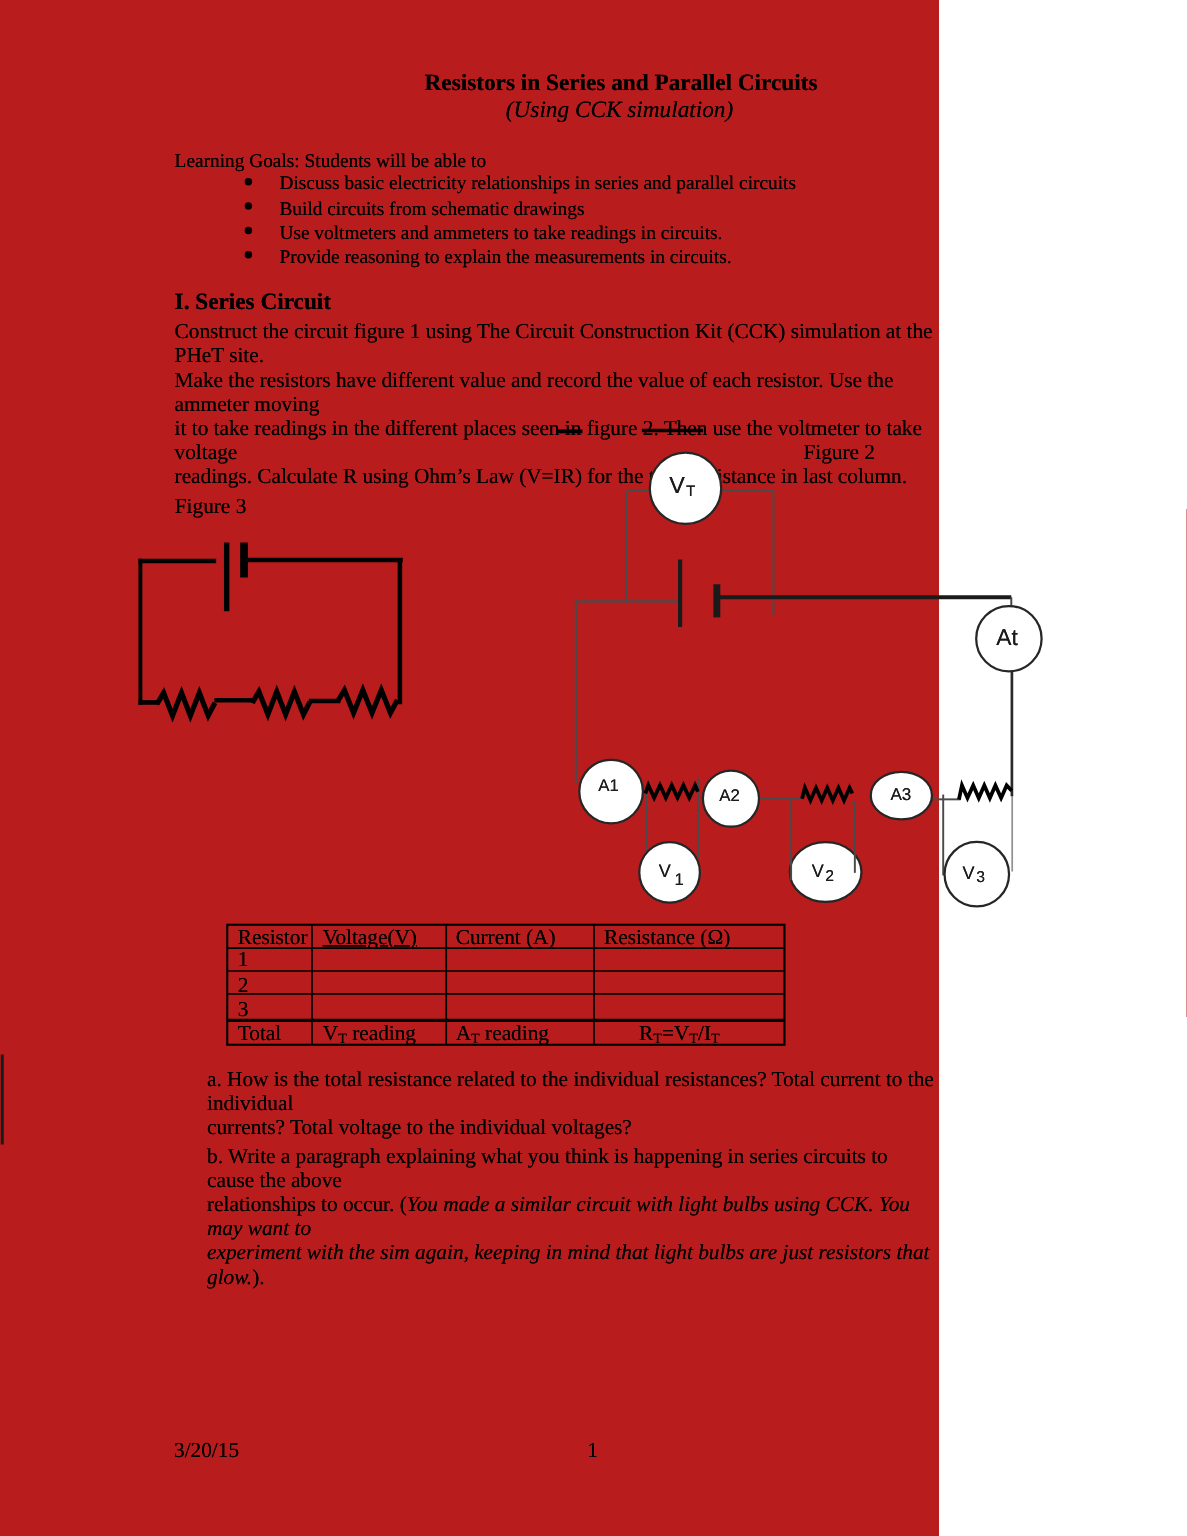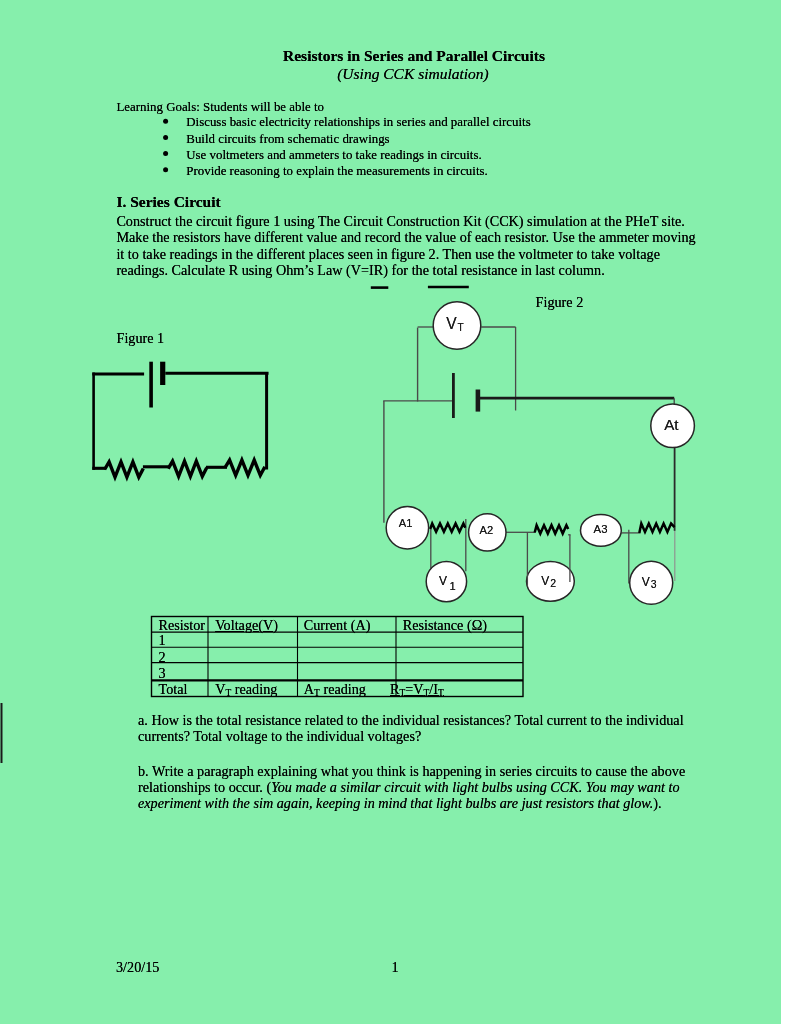--- a/index.html
+++ b/index.html
@@ -1,17 +1,17 @@
 <!DOCTYPE html>
 <html><head>
 <meta charset="utf-8">
 <style>
 html,body{margin:0;padding:0;}
 body{width:791px;height:1024px;background:#fff;overflow:hidden;}
-#page{position:relative;width:781px;height:1024px;background:#86efac;
+#page{position:relative;width:626px;height:1024px;background:#b91c1c;
   font-family:"Liberation Serif",serif;font-size:14.2px;line-height:16.2px;color:#000;
   text-shadow:0 0 0.4px rgba(0,0,0,0.85);}
 .abs{position:absolute;}
 .ctr{transform:translateX(-50%);white-space:nowrap;}
 svg.ov{position:absolute;left:0;top:0;}
 sub{font-size:9.5px;vertical-align:baseline;position:relative;top:2.8px;line-height:0;}
 .tl{position:absolute;white-space:nowrap;}
 </style>
 </head>
 <body>
@@ -20,21 +20,21 @@
 <div class="abs ctr" style="left:414px;top:47.6px;font-size:15.5px;font-weight:bold;">Resistors in Series and Parallel Circuits</div>
 <div class="abs ctr" style="left:413px;top:65.7px;font-size:15.5px;font-style:italic;">(Using CCK simulation)</div>
 
 <div class="abs" style="left:116.4px;top:99.2px;font-size:12.9px;">Learning Goals: Students will be able to</div>
 <div class="abs" style="left:186.3px;top:114.4px;font-size:12.9px;">Discuss basic electricity relationships in series and parallel circuits<br>Build circuits from schematic drawings<br>Use voltmeters and ammeters to take readings in circuits.<br>Provide reasoning to explain the measurements in circuits.</div>
 
 <div class="abs" style="left:116.4px;top:193.6px;font-size:15.5px;font-weight:bold;text-align:center;">I. Series Circuit</div>
 <div class="abs" style="left:116.4px;top:213.2px;">Construct the circuit figure 1 using The Circuit Construction Kit (CCK) simulation at the PHeT site.<br>Make the resistors have different value and record the value of each resistor. Use the ammeter moving<br>it to take readings in the different places seen in figure 2. Then use the voltmeter to take voltage<br>readings. Calculate R using Ohm’s Law (V=IR) for the total resistance in last column.</div>
 
 <div class="abs" style="left:535.6px;top:294.1px;">Figure 2</div>
-<div class="abs" style="left:116.5px;top:330.2px;">Figure 1</div>
+<div class="abs" style="left:116.5px;top:330.2px;">Figure 3</div>
 
 <div class="abs" style="left:138px;top:762.5px;">b. Write a paragraph explaining what you think is happening in series circuits to cause the above<br>relationships to occur. (<i>You made a similar circuit with light bulbs using CCK. You may want to</i><br><i>experiment with the sim again, keeping in mind that light bulbs are just resistors that glow.</i>).</div>
 <div class="abs" style="left:138px;top:711.5px;">a. How is the total resistance related to the individual resistances? Total current to the individual<br>currents? Total voltage to the individual voltages?</div>
 
 <div class="abs" style="left:116px;top:959.4px;">3/20/15</div>
 <div class="abs" style="left:391.5px;top:959.4px;">1</div>
 
 <svg class="ov" width="791" height="1024" viewBox="0 0 791 1024">
 <g stroke="#000" fill="none">
 <rect x="151.5" y="616.5" width="371.5" height="80" stroke-width="1.4"></rect>
@@ -50,21 +50,21 @@
 <div class="tl" style="left:158.5px;top:616.5px;">Resistor</div>
 <div class="tl" style="left:215.2px;top:616.5px;text-decoration:underline;">Voltage(V)</div>
 <div class="tl" style="left:303.8px;top:616.5px;text-align:center;">Current (A)</div>
 <div class="tl" style="left:402.7px;top:616.5px;">Resistance (Ω)</div>
 <div class="tl" style="left:158.5px;top:632.3px;">1</div>
 <div class="tl" style="left:158.5px;top:649px;">2</div>
 <div class="tl" style="left:158.5px;top:665.2px;">3</div>
 <div class="tl" style="left:158.5px;top:680.5px;">Total</div>
 <div class="tl" style="left:215.2px;top:680.5px;">V<sub>T</sub> reading</div>
 <div class="tl" style="left:303.8px;top:680.5px;">A<sub>T</sub> reading</div>
-<div class="tl" style="left:390px;top:680.5px;text-decoration:underline;">R<sub>T</sub>=V<sub>T</sub>/I<sub>T</sub></div>
+<div class="tl" style="left:426px;top:680.5px;">R<sub>T</sub>=V<sub>T</sub>/I<sub>T</sub></div>
 
 <svg class="ov" width="791" height="1024" viewBox="0 0 791 1024">
 <circle cx="165.6" cy="121.2" r="2.5" fill="#000"></circle>
 <circle cx="165.6" cy="137.4" r="2.5" fill="#000"></circle>
 <circle cx="165.6" cy="153.6" r="2.5" fill="#000"></circle>
 <circle cx="165.6" cy="169.8" r="2.5" fill="#000"></circle>
 <g stroke="#000" fill="none" stroke-linecap="butt">
 <path d="M92.3 374 L144.1 374" stroke-width="3.1"></path>
 <path d="M165.3 373.3 L268.5 373.3" stroke-width="3.1"></path>
 <path d="M93.6 372.5 L93.6 469.8" stroke-width="2.6"></path>

